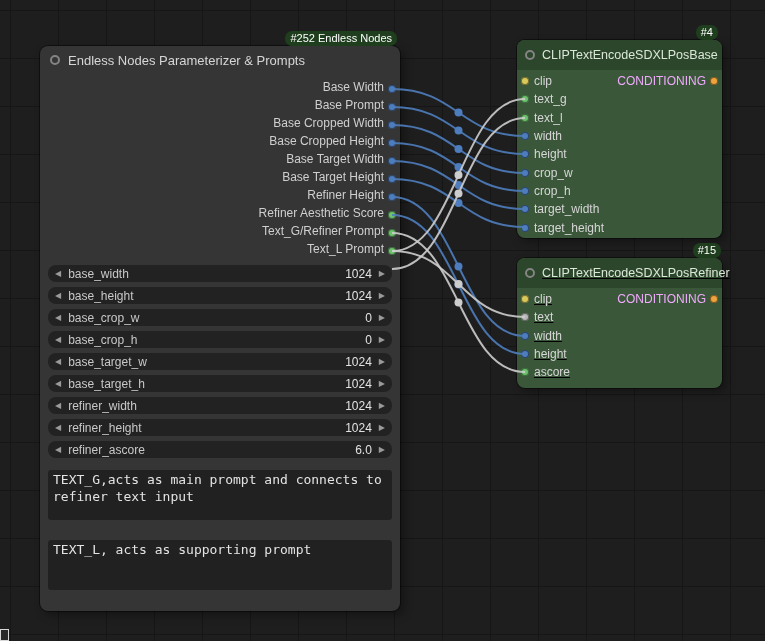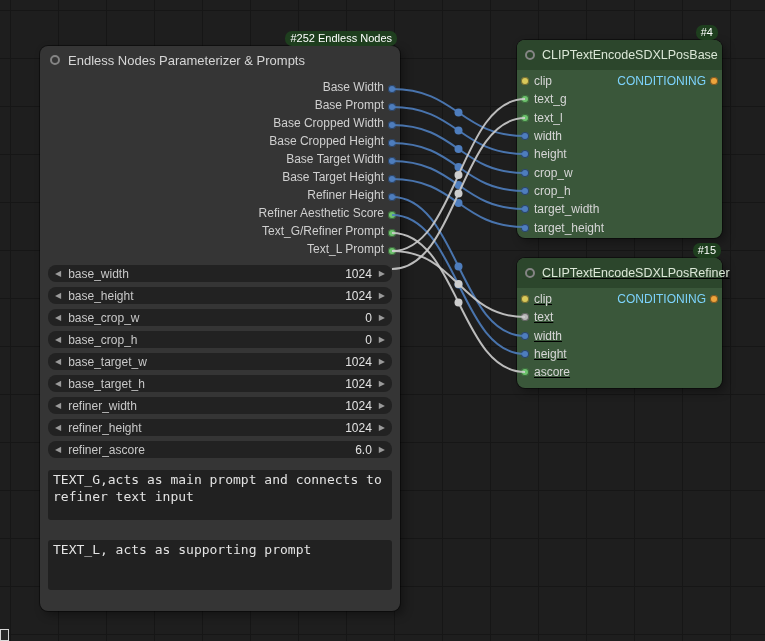--- a/index.html
+++ b/index.html
@@ -76,21 +76,21 @@
   .in-rows { position: relative; margin-top: 2px; }
   .in-row {
     position: relative; height: 18.3px;
     display: flex; align-items: center;
     padding-left: 17px; font-size: 12px; color: #d6d6d6;
   }
   .in-row .dot { position: absolute; left: 4px; top: 50%; transform: translateY(-50%); }
   .cond-row {
     position: absolute; top: 0; right: 0; height: 18.3px;
     display: flex; align-items: center; justify-content: flex-end;
-    padding-right: 16px; font-size: 12px; color: #7dd3fc;
+    padding-right: 16px; font-size: 12px; color: #f0abfc;
   }
   .cond-row .dot { position: absolute; right: 4px; top: 50%; transform: translateY(-50%); }
   .badge {
     position: absolute; height: 15px; line-height: 15px;
     padding: 0 5px; background: #1e3e1e; color: #ffffff;
     font-size: 11px; border-radius: 7px; white-space: nowrap;
   }
   .badge-main { top: 31px; right: 368px; }
   .badge-base { top: 25px; right: 47px; }
   .badge-refiner { top: 243px; right: 44px; }

